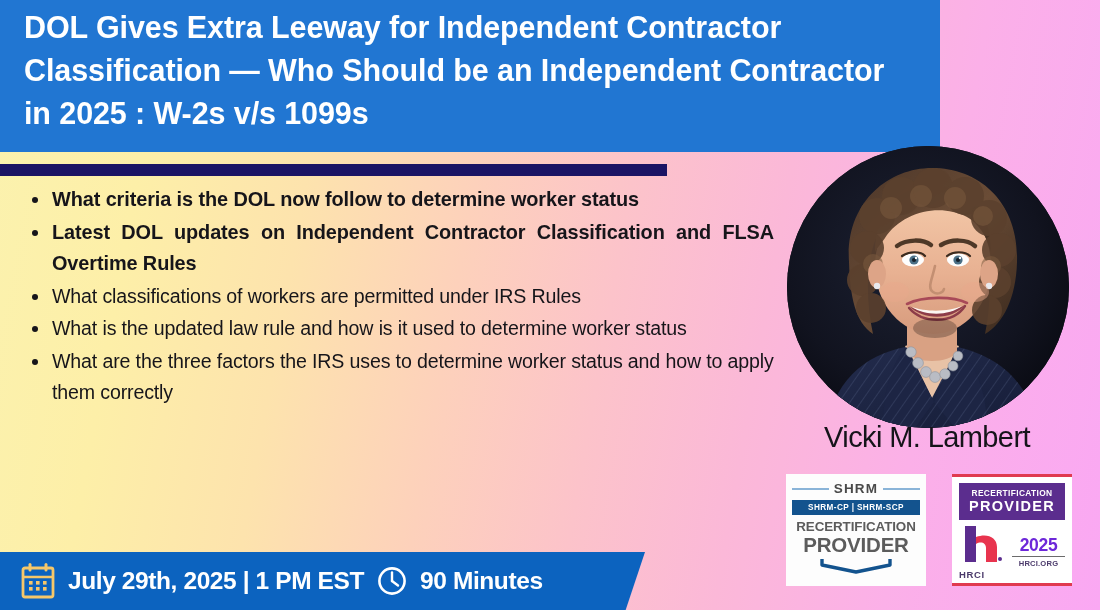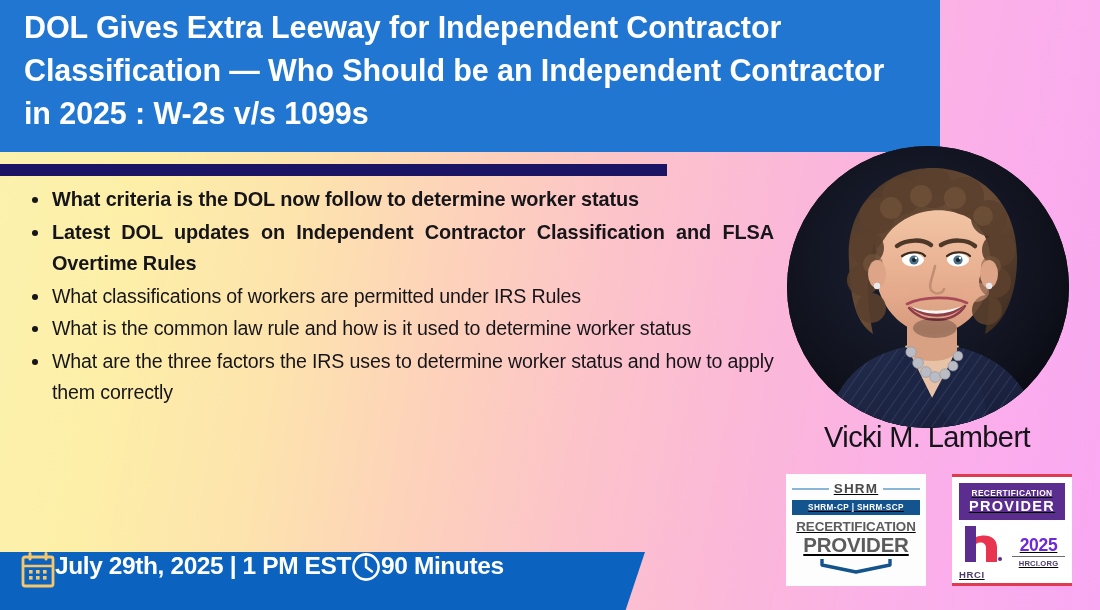--- a/index.html
+++ b/index.html
@@ -123,21 +123,20 @@
   
   .badges {
     position: absolute;
     left: 784px;
     top: 474px;
     width: 290px;
     height: 114px;
     display: flex;
     justify-content: center;
     gap: 26px;
-    text-decoration: underline;
   }
 
   
   .badge-shrm {
     width: 140px;
     height: 112px;
     background: #fdfdfd;
     padding: 7px 6px 4px 6px;
     display: flex;
     flex-direction: column;
@@ -252,21 +251,23 @@
   
   .bottom-bar {
     position: absolute;
     left: 0;
     top: 552px;
     width: 645px;
     height: 58px;
     background: #0c63bf;
     clip-path: polygon(0 0, 100% 0, 97% 100%, 0 100%);
     display: flex;
+    align-items: center;
     padding-left: 21px;
+    gap: 13px;
   }
   .bar-text {
     color: #ffffff;
     font-size: 24.5px;
     font-weight: 700;
     letter-spacing: -0.4px;
     white-space: nowrap;
   }
   .icon-cal, .icon-clock { flex: 0 0 auto; display: block; }
 </style>
@@ -278,21 +279,21 @@
   <div class="header">
     <h1 class="header-title">DOL Gives Extra Leeway for Independent Contractor Classification — Who Should be an Independent Contractor in 2025 : W-2s v/s 1099s</h1>
   </div>
 
   <div class="accent-bar"></div>
 
   <ul class="bullets">
     <li class="strong">What criteria is the DOL now follow to determine worker status</li>
     <li class="strong justify">Latest DOL updates on Independent Contractor Classification and FLSA Overtime Rules</li>
     <li>What classifications of workers are permitted under IRS Rules</li>
-    <li>What is the common law rule and how is it used to determine worker status</li>
+    <li>What is the updated law rule and how is it used to determine worker status</li>
     <li>What are the three factors the IRS uses to determine worker status and how to apply them correctly</li>
   </ul>
 
   <div class="photo-wrap">
     <svg class="photo-svg" viewBox="0 0 282 282">
       <defs>
         <radialGradient id="bgGrad" cx="45%" cy="40%" r="75%">
           <stop offset="0%" stop-color="#1c2133"></stop>
           <stop offset="60%" stop-color="#11131f"></stop>
           <stop offset="100%" stop-color="#05060b"></stop>

